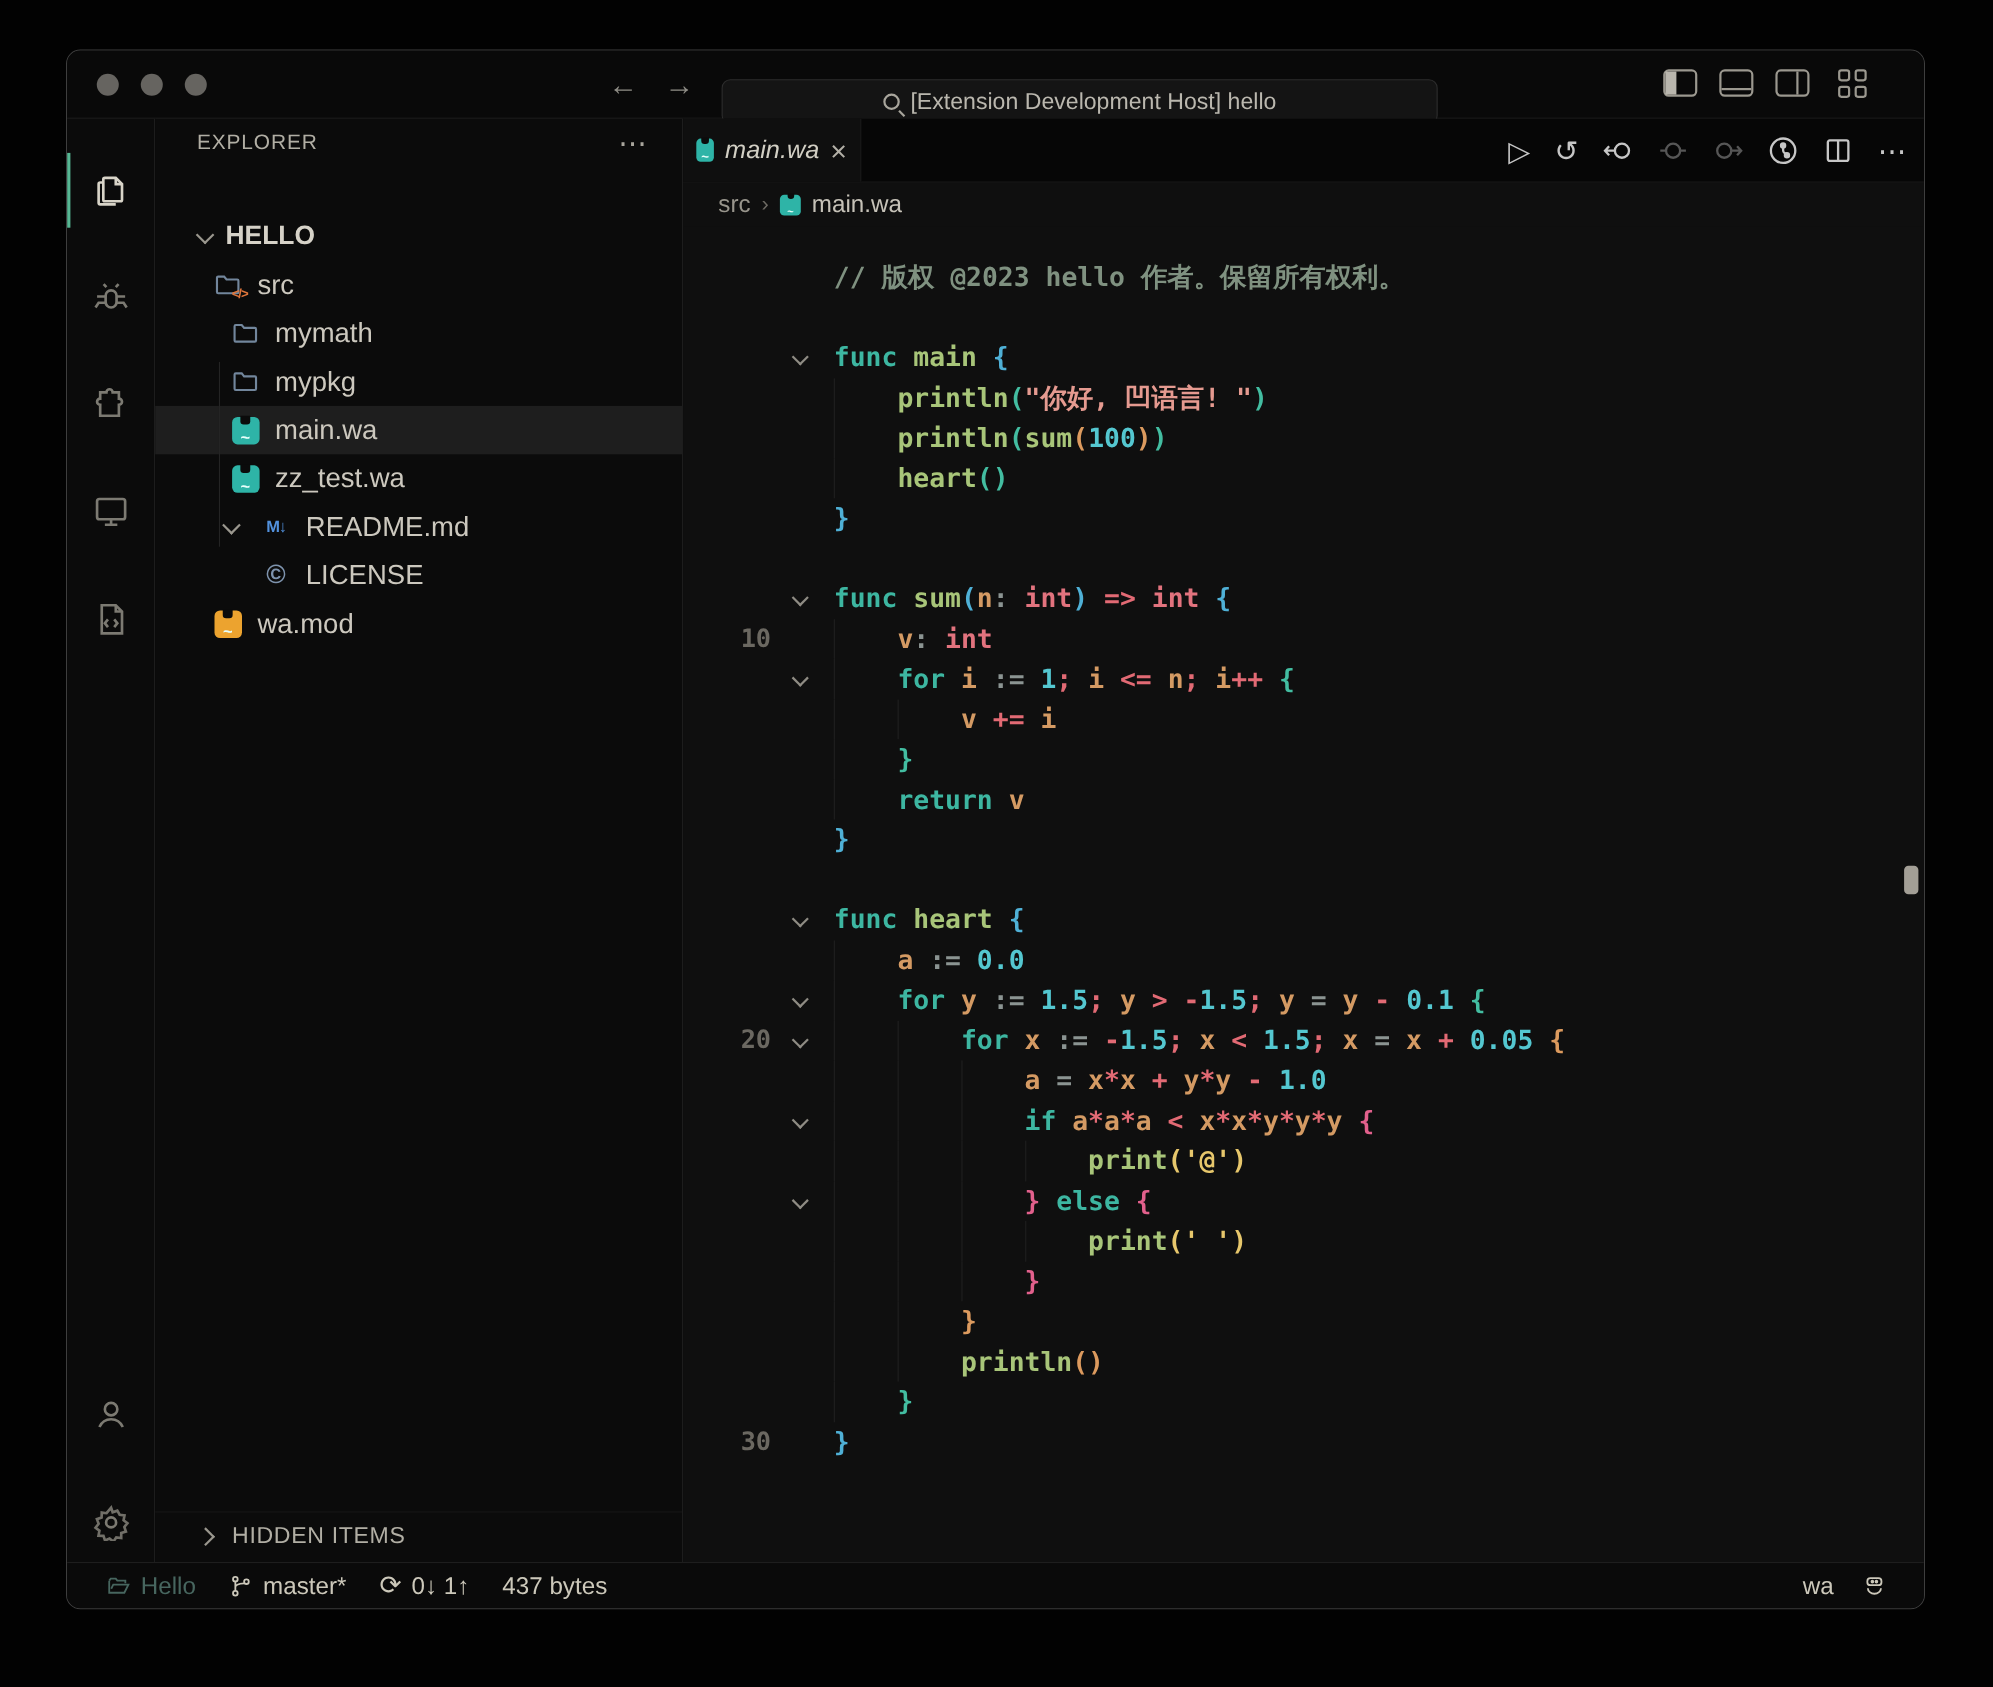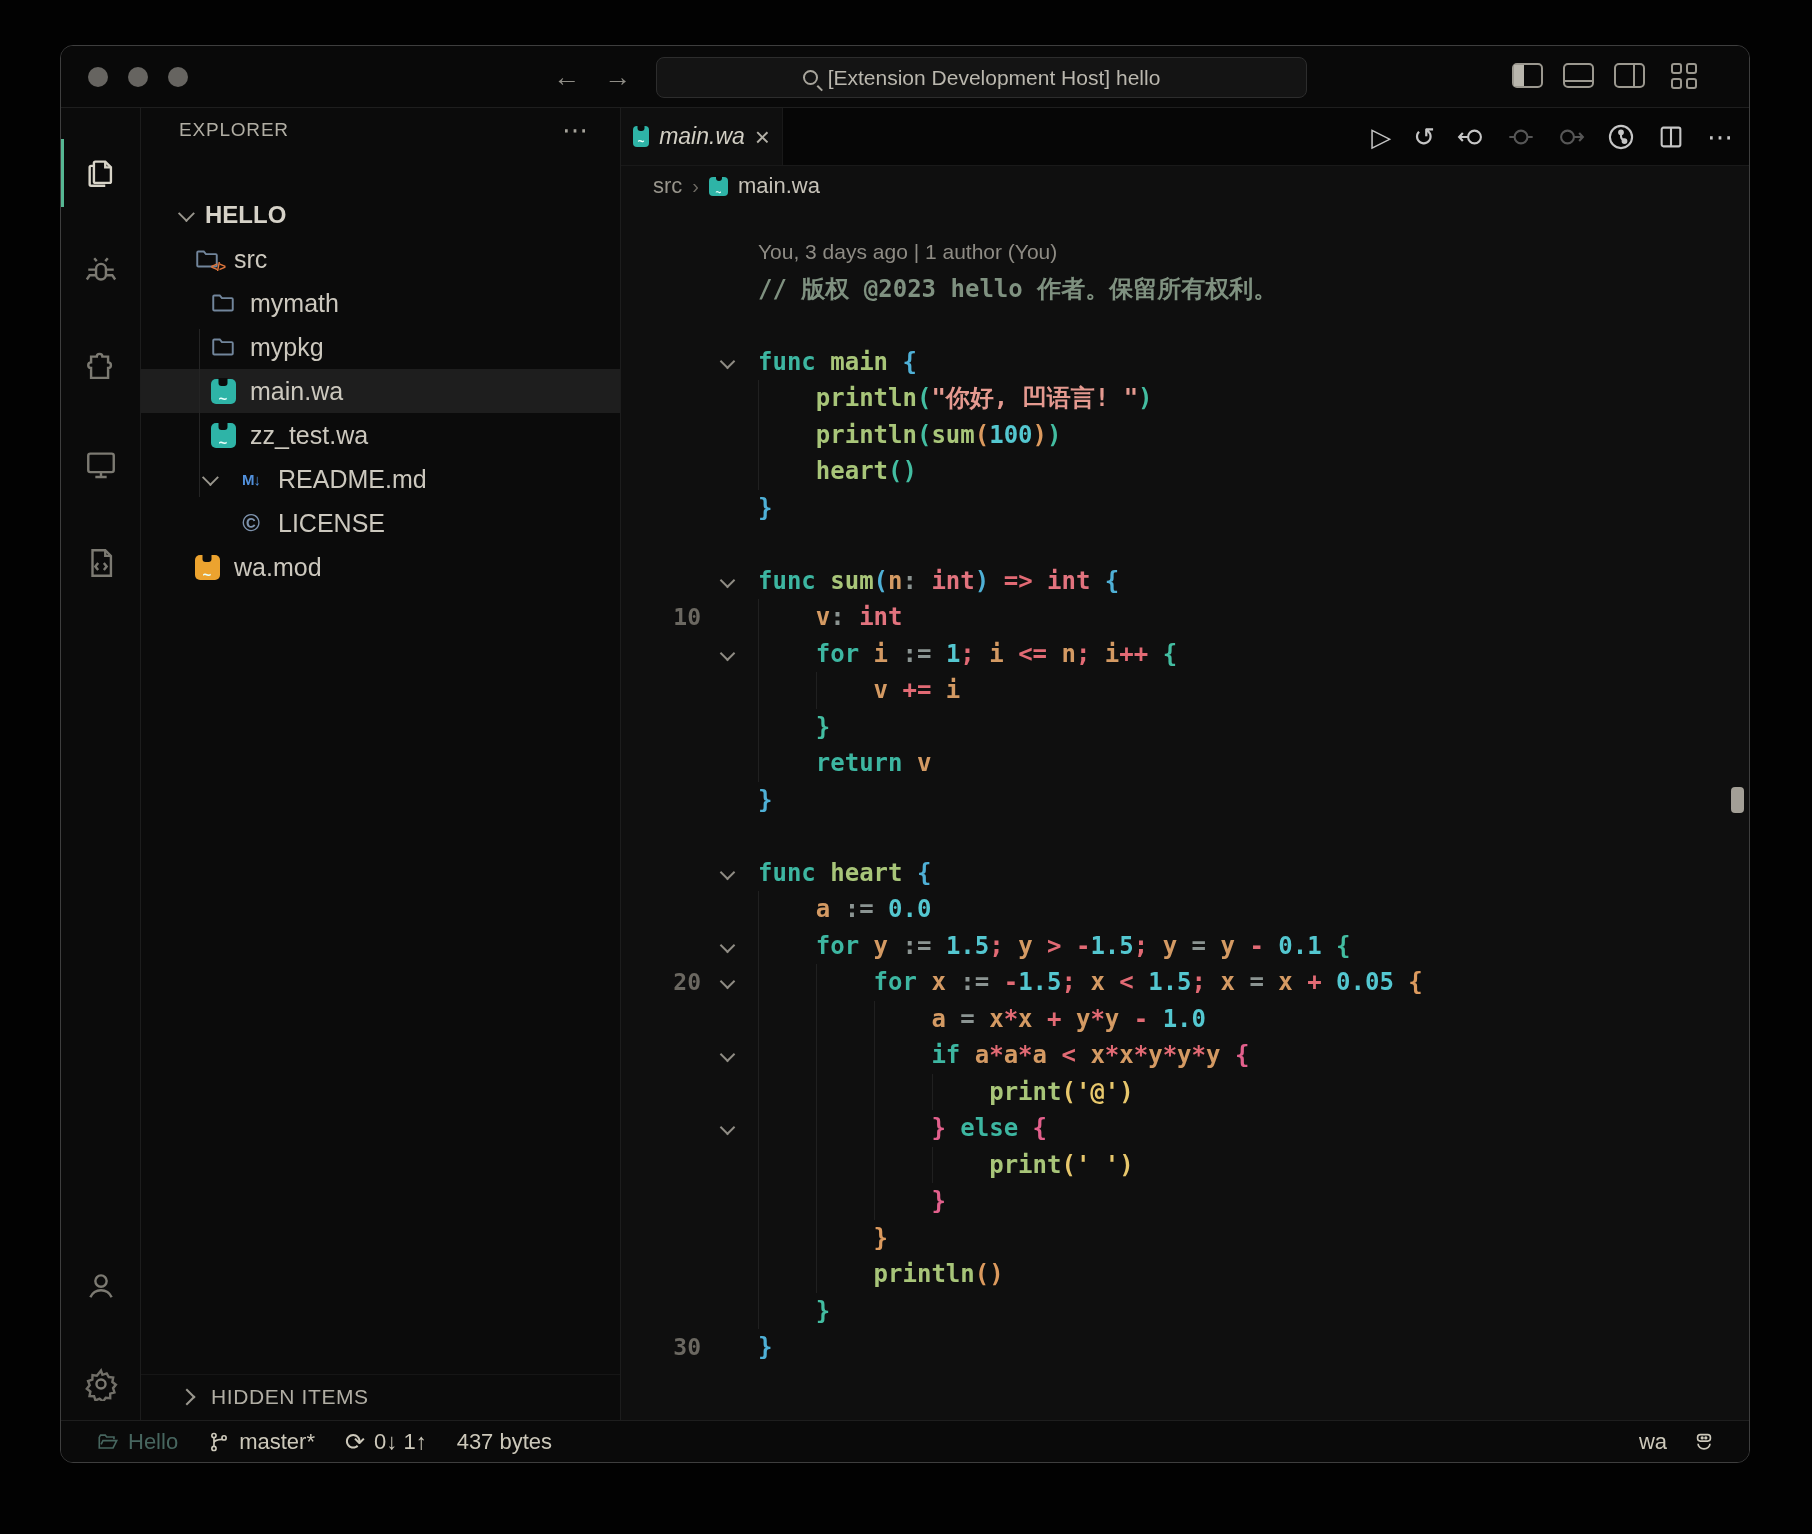--- a/index.html
+++ b/index.html
@@ -7,21 +7,21 @@
   #canvas { position:relative; width:1812px; height:1534px; background:#020202; overflow:hidden;
             font-family:"Liberation Sans", sans-serif; color:#c9c5bb; }
   #window { position:absolute; left:60px; top:45px; width:1690px; height:1418px;
             background:#0b0b0b; border:1px solid #3e3e3e; border-radius:13px; overflow:hidden;
             display:flex; flex-direction:column; }
   
   #titlebar { height:62px; background:#090909; border-bottom:1px solid #1e1e1e;
               position:relative; flex:0 0 62px; }
   .tl { position:absolute; top:21px; width:20px; height:20px; border-radius:50%; background:#666460; }
   .nav-arrow { position:absolute; top:14px; font-size:27px; color:#8f8d86; line-height:34px; }
-  #cmd-center { position:absolute; left:595px; top:11px; width:651px; height:41px; background:#141414;
+  #cmd-center { position:absolute; left:595px; top:26px; width:651px; height:41px; background:#141414;
                 border:1px solid #2d2d2d; border-radius:8px; display:flex; align-items:center;
                 justify-content:center; gap:10px; color:#bab7ae; font-size:21px; }
   .search-glyph { position:relative; width:15px; height:15px; border:2px solid #a8a59c; border-radius:50%; display:inline-block; }
   .search-glyph::after { content:""; position:absolute; left:13px; top:13px; width:7px; height:2px;
                          background:#a8a59c; transform:rotate(45deg); transform-origin:0 0; }
   .tb-ico { position:absolute; top:17px; width:31px; height:25px; border:2px solid #9b988f; border-radius:5px; }
   .tb-ico .fillL { position:absolute; left:0; top:0; bottom:0; width:10px; background:#b9b6ad; }
   .tb-ico .lineB { position:absolute; left:0; right:0; bottom:4px; height:0; border-top:2px solid #9b988f; }
   .tb-ico .lineR { position:absolute; right:8px; top:0; bottom:0; width:0; border-left:2px solid #9b988f; }
   .grid-ico { position:absolute; top:17px; width:26px; height:26px; display:grid;
@@ -315,21 +315,20 @@
           <span class="eact">⋯</span>
         </div>
       </div>
       <div id="breadcrumb">
         <span>src</span>
         <span class="sep">›</span>
         <span class="wa-ico"></span>
         <span class="file">main.wa</span>
       </div>
       <div id="codepane">
-        <div id="blame">You, 3 days ago | 1 author (You)</div>
         <div id="code-lines">
               <div class="cline"><span class="code"><span class="cm">// 版权 @2023 hello 作者。保留所有权利。</span></span></div>
               <div class="cline"><span class="code"></span></div>
               <div class="cline"><span class="fold"></span><span class="code"><span class="kw">func</span><span class="pl"> </span><span class="fn">main</span><span class="pl"> </span><span class="b1">{</span></span></div>
               <div class="cline"><span class="g" style="left: 137px;"></span><span class="code"><span class="pl">    </span><span class="fn">println</span><span class="b2">(</span><span class="str">"你好, 凹语言! "</span><span class="b2">)</span></span></div>
               <div class="cline"><span class="g" style="left: 137px;"></span><span class="code"><span class="pl">    </span><span class="fn">println</span><span class="b2">(</span><span class="fn">sum</span><span class="b3">(</span><span class="num">100</span><span class="b3">)</span><span class="b2">)</span></span></div>
               <div class="cline"><span class="g" style="left: 137px;"></span><span class="code"><span class="pl">    </span><span class="fn">heart</span><span class="b2">()</span></span></div>
               <div class="cline"><span class="code"><span class="b1">}</span></span></div>
               <div class="cline"><span class="code"></span></div>
               <div class="cline"><span class="fold"></span><span class="code"><span class="kw">func</span><span class="pl"> </span><span class="fn">sum</span><span class="b1">(</span><span class="var">n</span><span class="asn">:</span><span class="pl"> </span><span class="ty">int</span><span class="b1">)</span><span class="pl"> </span><span class="op">=&gt;</span><span class="pl"> </span><span class="ty">int</span><span class="pl"> </span><span class="b1">{</span></span></div>

